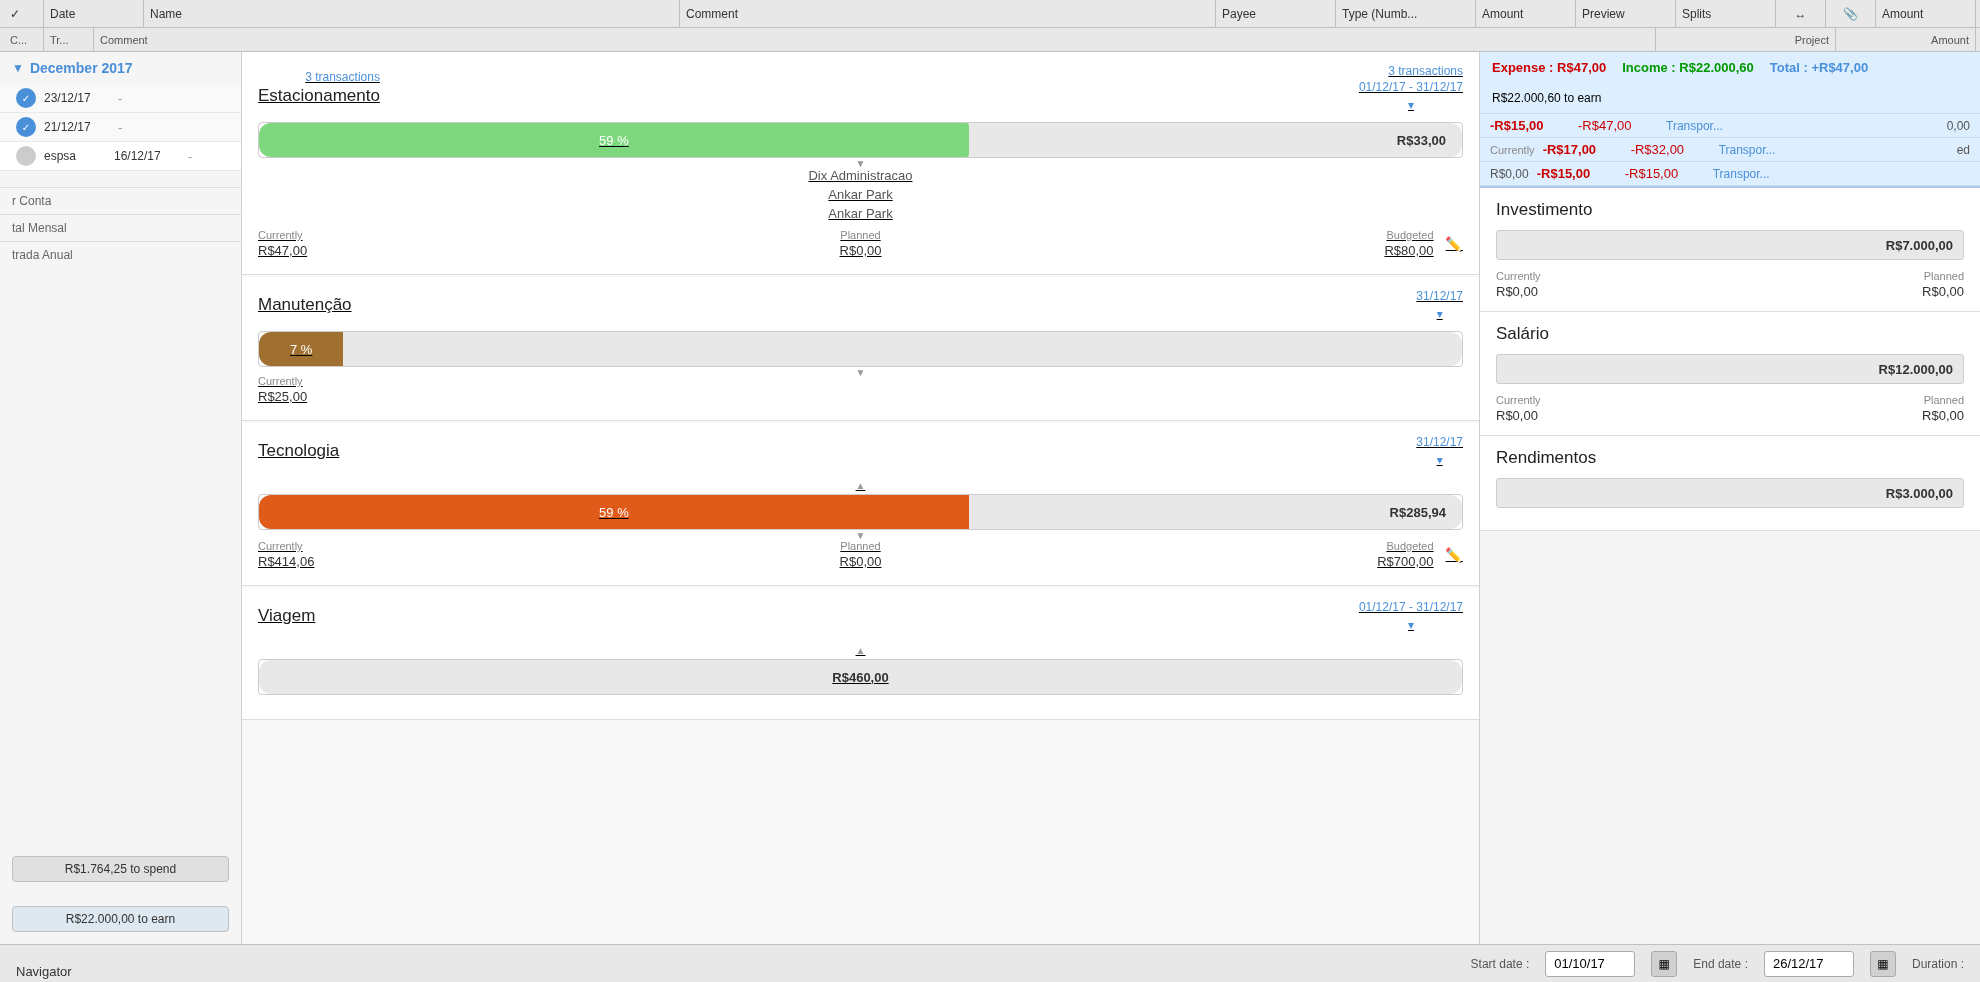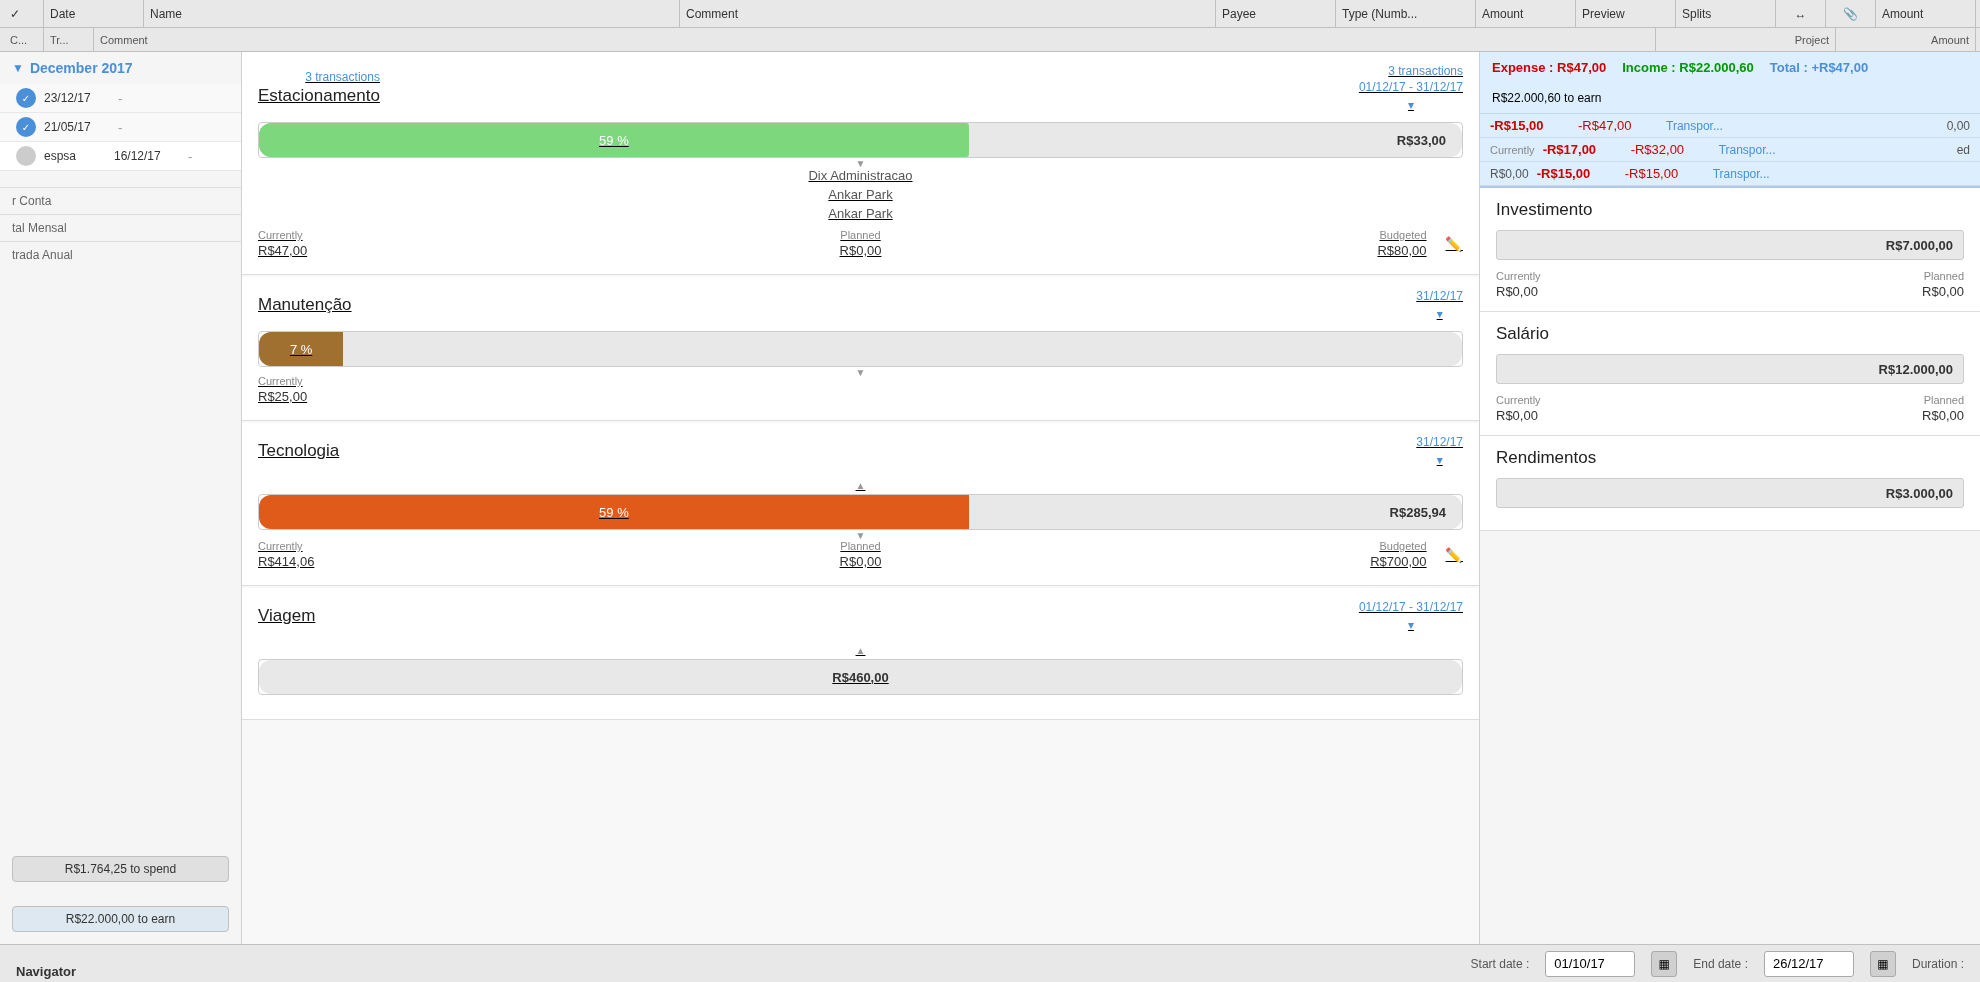--- a/index.html
+++ b/index.html
@@ -281,21 +281,21 @@
       font-size: 13px;
       color: #333;
     }
     .stat-value.right {
       text-align: right;
     }
     .budgeted-group {
       text-align: right;
       display: flex;
       align-items: center;
-      gap: 19px;
+      gap: 12px;
       justify-content: flex-end;
     }
     .edit-icon {
       color: #999;
       font-size: 14px;
       cursor: pointer;
     }
 
     
     .right-panel {
@@ -376,21 +376,21 @@
     .navigator-bar {
       display: flex;
       align-items: center;
       background: #e8e8e8;
       border-top: 1px solid #c0c0c0;
       height: 38px;
       padding: 0 16px;
       flex-shrink: 0;
       gap: 16px;
     }
-    .nav-label { font-size: 13px; color: #333; font-weight: 700; margin-top: 16px; }
+    .nav-label { font-size: 13px; color: #333; font-weight: 400; margin-top: 16px; }
     .nav-field-label { font-size: 12px; color: #555; }
     .nav-input {
       background: white;
       border: 1px solid #aaa;
       border-radius: 3px;
       padding: 3px 8px;
       font-size: 13px;
       width: 90px;
       height: 26px;
     }
@@ -478,21 +478,21 @@
 
     <div class="sidebar-transaction checked">
       <div class="sidebar-check">✓</div>
       <span class="sidebar-date">23/12/17</span>
       <span class="sidebar-dash">-</span>
       <span class="sidebar-name"></span>
     </div>
 
     <div class="sidebar-transaction checked">
       <div class="sidebar-check">✓</div>
-      <span class="sidebar-date">21/05/17</span>
+      <span class="sidebar-date">21/12/17</span>
       <span class="sidebar-dash">-</span>
       <span class="sidebar-name"></span>
     </div>
 
     <div class="sidebar-transaction">
       <div class="sidebar-check" style="background:#ccc;border-color:#ccc;"></div>
       <span class="sidebar-date">espsa</span>
       <span class="sidebar-date">16/12/17</span>
       <span class="sidebar-dash">-</span>
       <span class="sidebar-name"></span>

